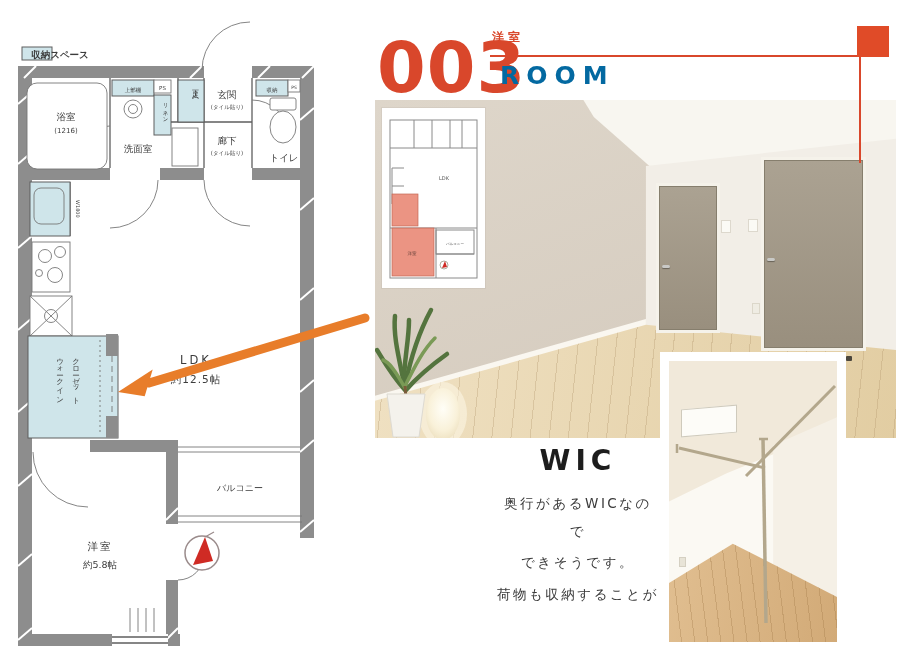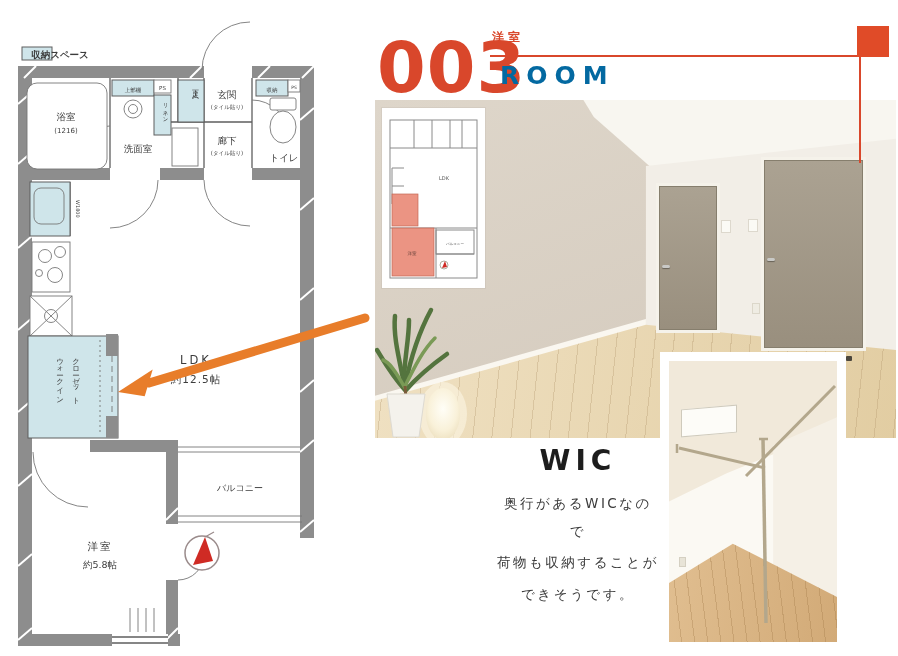--- a/index.html
+++ b/index.html
@@ -327,17 +327,17 @@
           <line x1="90" y1="78" x2="99" y2="78" stroke-width="2.5"></line>
           <line x1="8" y1="83" x2="8" y2="92" stroke-width="2.5"></line>
         </g>
       </svg>
     </div>
   </div>
 
   <div class="abs wictext">
     <p class="wictitle">WIC</p>
     <p class="wicline">奥行があるWICなので</p>
+    <p class="wicline">できそうです。</p>
     <p class="wicline">荷物も収納することが</p>
-    <p class="wicline">できそうです。</p>
   </div>
 
 </div>
 
 </body></html>

